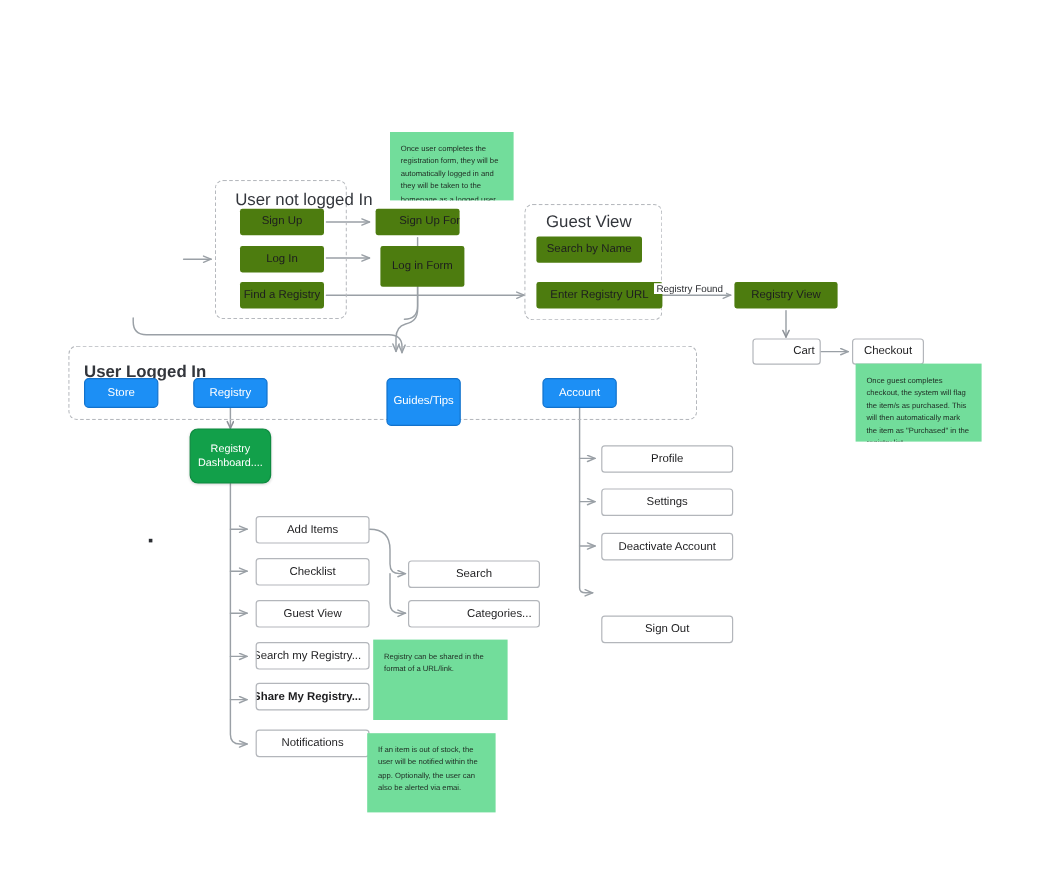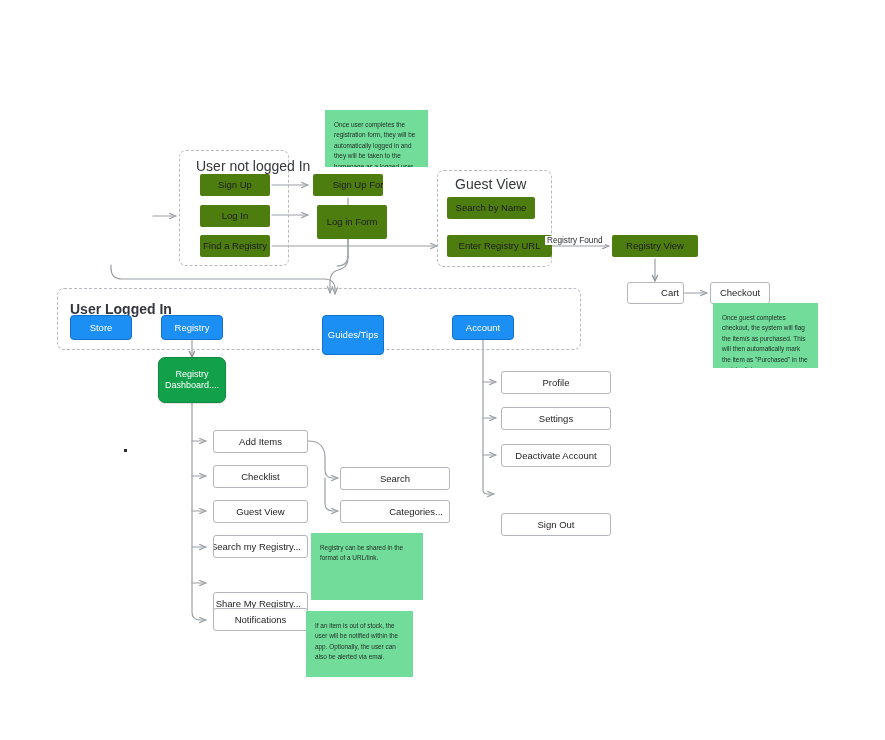--- a/index.html
+++ b/index.html
@@ -222,21 +222,21 @@
     <span class="multi">
       <span>Registry</span><br>
       <span>Dashboard....</span>
     </span>
   </div>
 
   <div class="node white" style="left:213px; top:430px; width:95px; height:23px;">Add Items</div>
   <div class="node white" style="left:213px; top:465px; width:95px; height:23px;">Checklist</div>
   <div class="node white" style="left:213px; top:500px; width:95px; height:23px;">Guest View</div>
   <div class="node white overflow-left" style="left:213px; top:535px; width:95px; height:23px;">Search my Registry...</div>
-  <div class="node white overflow-left" style="left:213px; top:592px; width:95px; height:23px;">Share My Registry...</div>
+  <div class="node white overflow-left" style="left:213px; top:569px; width:95px; height:23px;font-weight:bold;">Share My Registry...</div>
   <div class="node white" style="left:213px; top:608px; width:95px; height:23px;">Notifications</div>
 
   <div class="node white" style="left:340px; top:467px; width:110px; height:23px;">Search</div>
   <div class="node white overflow-left" style="left:340px; top:500px; width:110px; height:23px;">Categories...</div>
 
   <div class="node white" style="left:501px; top:371px; width:110px; height:23px;">Profile</div>
   <div class="node white" style="left:501px; top:407px; width:110px; height:23px;">Settings</div>
   <div class="node white" style="left:501px; top:444px; width:110px; height:23px;">Deactivate Account</div>
   <div class="node white" style="left:501px; top:482px; width:110px; height:23px;margin-top:31px;">Sign Out</div>
 

